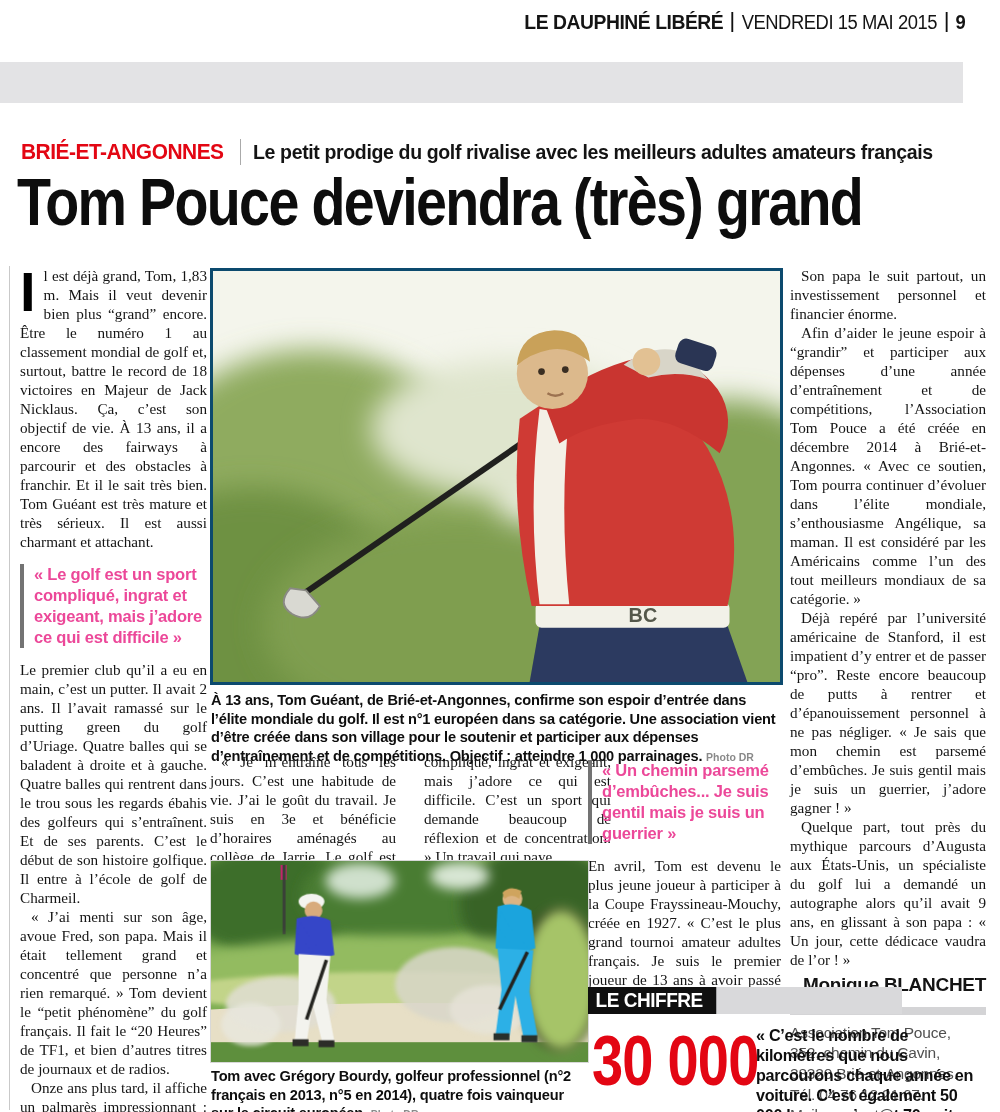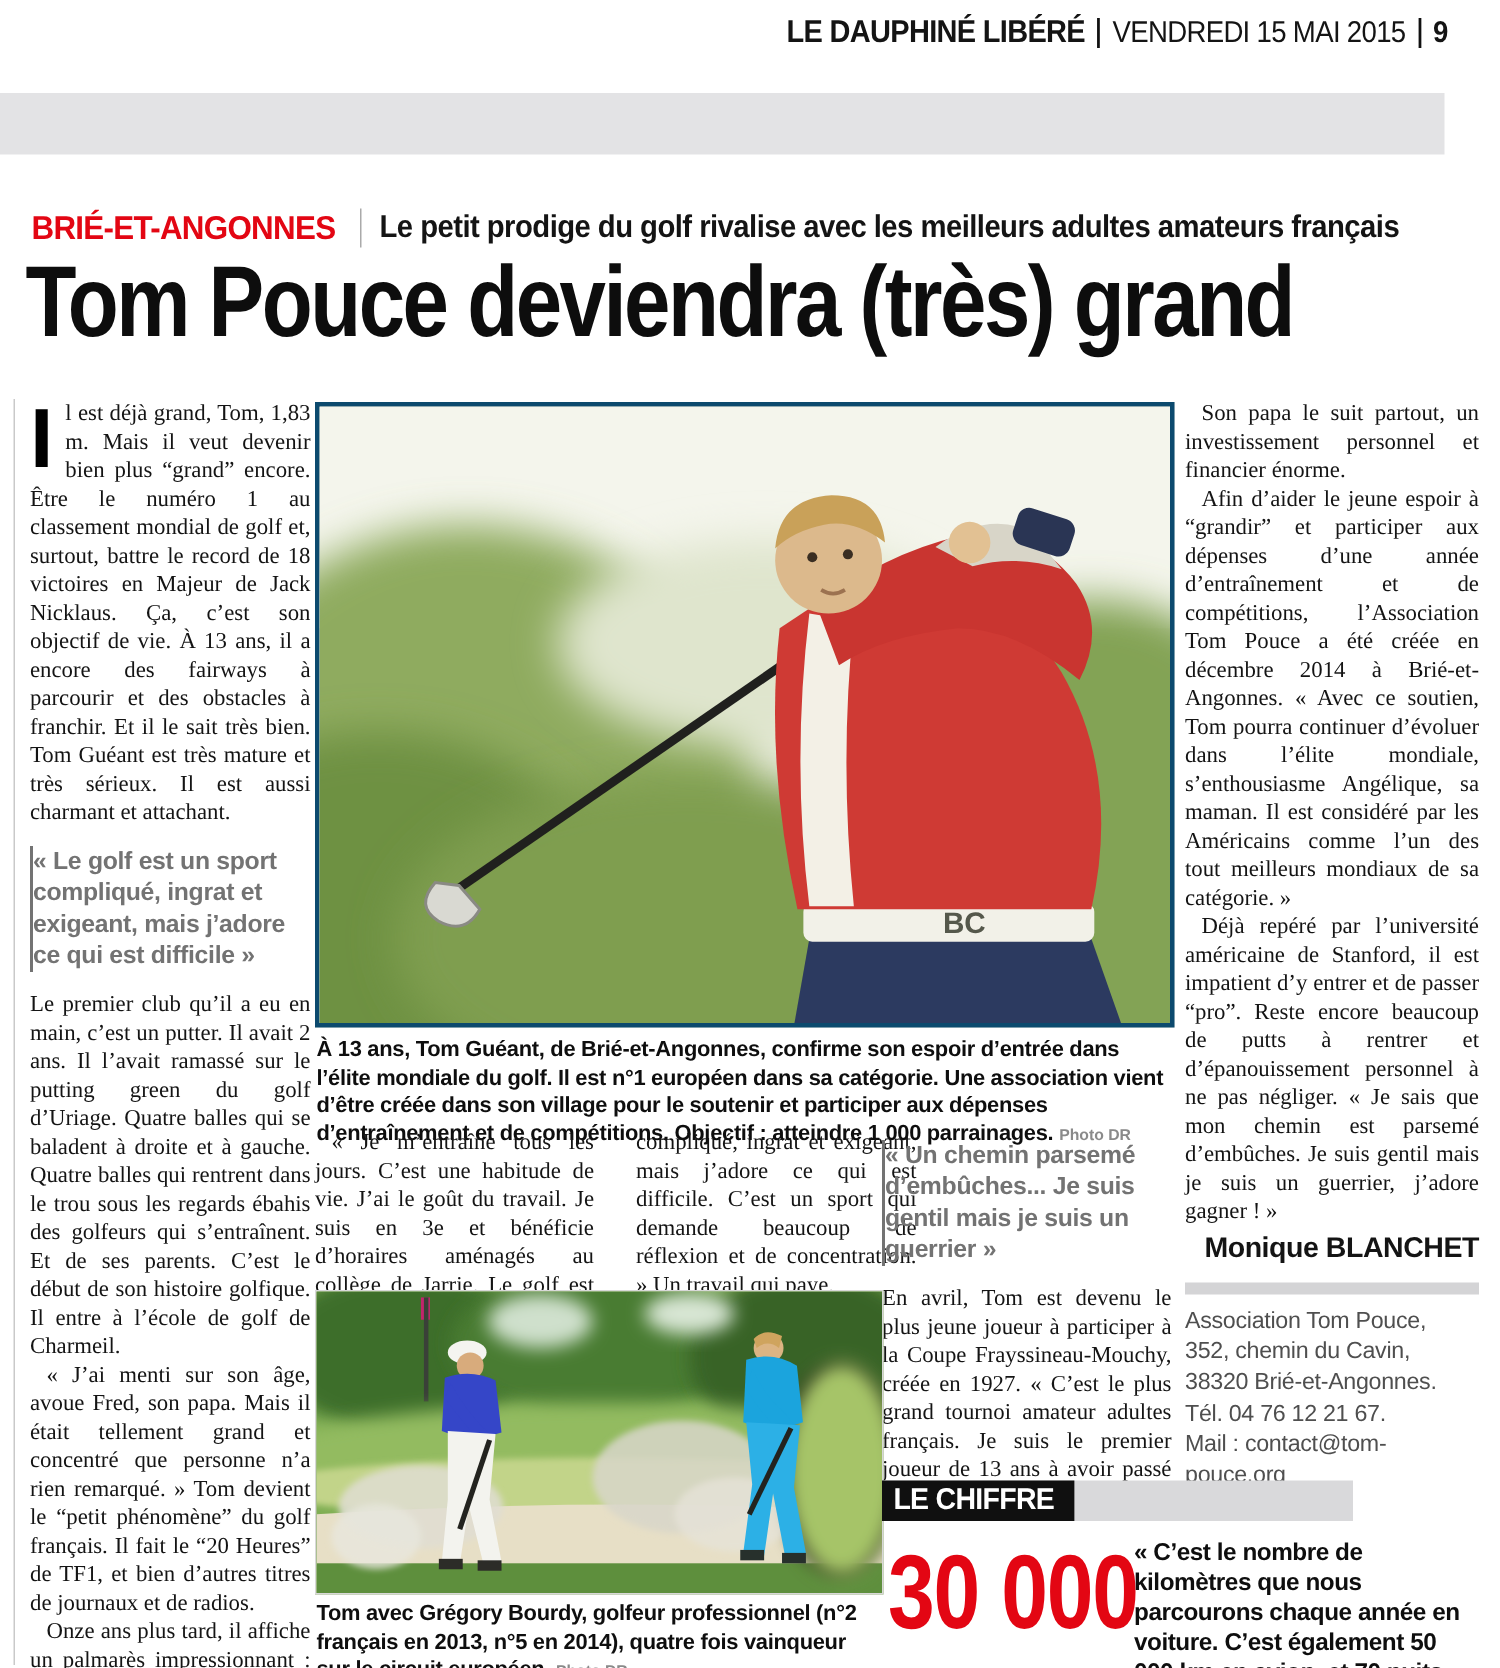--- a/index.html
+++ b/index.html
@@ -34,23 +34,23 @@
   .serifcol { font-size:15.2px; line-height:1.25; text-align:justify; }
   .serifcol p { margin:0; }
   .serifcol p.ind { text-indent:11px; }
 
   .col-left  { position:absolute; left:20px;  top:266px; width:187px; }
   .col-right { position:absolute; left:790px; top:266px; width:196px; }
 
   .dropcap { float:left; font-family:"Liberation Sans", sans-serif; font-weight:bold;
              font-size:56px; line-height:.86; margin:2px 8px 0 0; color:#000; }
 
-  .quotebox { border-left:2px solid #737373; margin:13px 0 12px 0;
+  .quotebox { border-left:4px solid #737373; padding-left:10px; margin:13px 0 12px 0;
               font-family:"Liberation Sans", sans-serif; font-weight:bold; font-size:16.5px;
-              line-height:1.27; letter-spacing:-.2px; text-align:left; color:#737373; }
+              line-height:1.27; letter-spacing:-.2px; text-align:left; color:#ec4899; }
 
   
   .photo-main { position:absolute; left:210px; top:268px; width:573px; height:417px;
                 border:3px solid #0c4a6e; background:#dfe3d5; overflow:hidden; }
   .photo2 { position:absolute; left:210px; top:860px; width:379px; height:203px;
             border:1px solid #d8d8d8; background:#7aa44e; overflow:hidden; }
   .photo-main svg, .photo2 svg { display:block; width:100%; height:100%; }
 
   .caption { font-family:"Liberation Sans", sans-serif; font-weight:bold; font-size:14.6px;
              line-height:1.28; letter-spacing:-.2px; color:#0e0e0e; }
@@ -234,20 +234,21 @@
 
   <div class="caption caption2">
     <span>Tom avec Grégory Bourdy, golfeur professionnel (n°2 français en 2013, n°5 en 2014), quatre fois vainqueur sur le circuit européen.</span>
     <span class="credit">Photo DR</span>
   </div>
 
   <div class="col-right serifcol">
     <p class="ind">Son papa le suit partout, un investissement personnel et financier énorme.</p>
     <p class="ind">Afin d’aider le jeune espoir à “grandir” et participer aux dépenses d’une année d’entraînement et de compétitions, l’Association Tom Pouce a été créée en décembre 2014 à Brié-et-Angonnes. « Avec ce soutien, Tom pourra continuer d’évoluer dans l’élite mondiale, s’enthousiasme Angélique, sa maman. Il est considéré par les Américains comme l’un des tout meilleurs mondiaux de sa catégorie. »</p>
     <p class="ind">Déjà repéré par l’université américaine de Stanford, il est impatient d’y entrer et de passer “pro”. Reste encore beaucoup de putts à rentrer et d’épanouissement personnel à ne pas négliger. « Je sais que mon chemin est parsemé d’embûches. Je suis gentil mais je suis un guerrier, j’adore gagner ! »</p>
+    <p class="ind">Quelque part, tout près du mythique parcours d’Augusta aux États-Unis, un spécialiste du golf lui a demandé un autographe alors qu’il avait 9 ans, en glissant à son papa : « Un jour, cette dédicace vaudra de l’or ! »</p>
     <div class="byline">Monique BLANCHET</div>
     <div class="graybar"></div>
     <div class="contact">
       <div>Association Tom Pouce,</div>
       <div>352, chemin du Cavin,</div>
       <div>38320 Brié-et-Angonnes.</div>
       <div>Tél. 04 76 12 21 67.</div>
       <div>Mail : contact@tom-pouce.org</div>
 
     </div>

